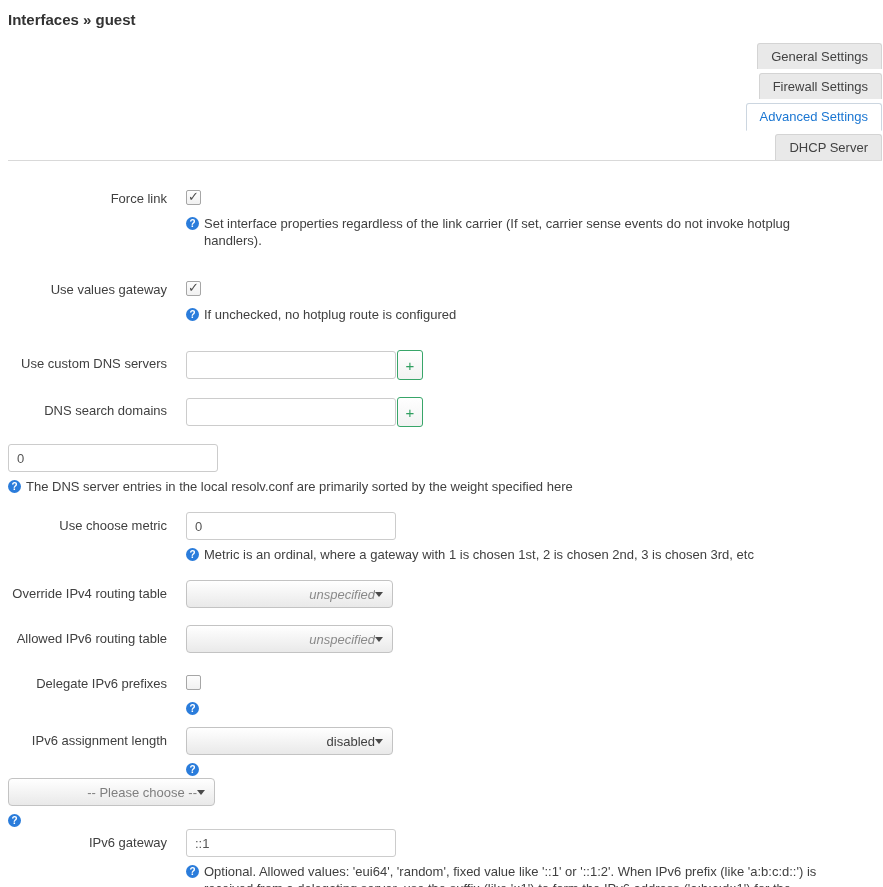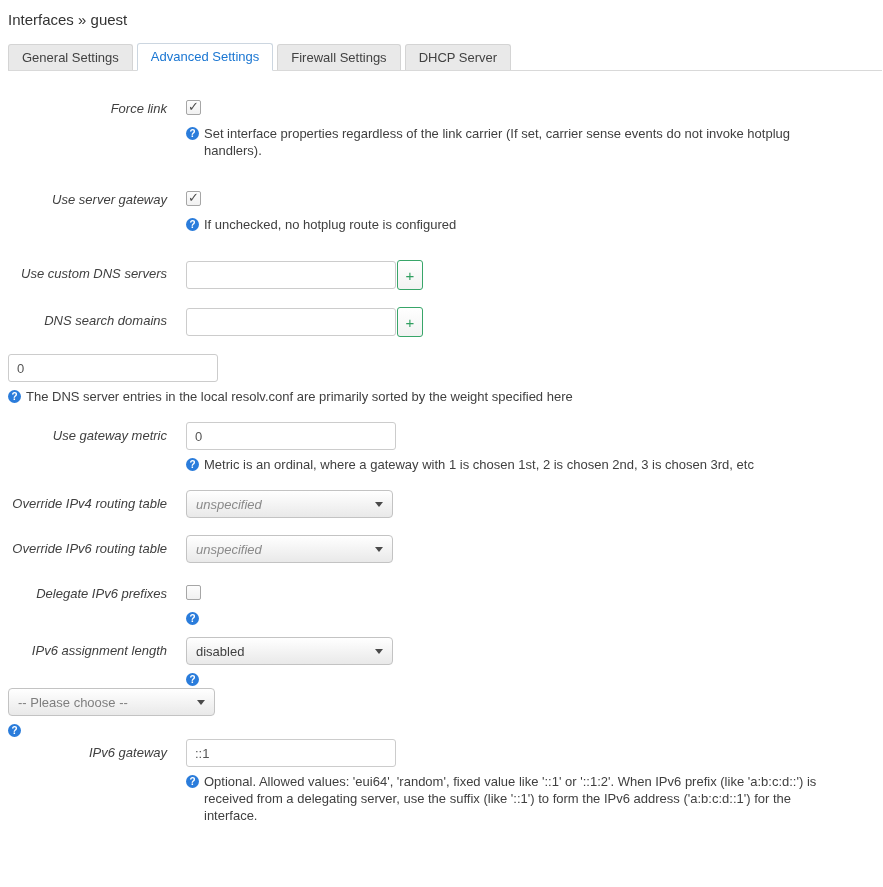--- a/index.html
+++ b/index.html
@@ -10,31 +10,32 @@
     color: #404040;
     -webkit-font-smoothing: antialiased;
   }
   .page {
     width: 883px;
     min-height: 887px;
     padding: 8px 0 10px 8px;
   }
   .page-title {
     font-size: 15px;
-    font-weight: normal;
+    font-weight: bold;
     color: #333;
     margin: 3px 0 15px 0;
   }
   
   .tabs {
     display: flex;
     gap: 4px;
     border-bottom: 1px solid #d9d9d9;
     align-items: flex-end;
     margin-right: 1px;
+    flex-direction: column;
   }
   .tab {
     padding: 5px 13px 5px;
     background: #e9e9e9;
     border: 1px solid #d4d4d4;
     border-bottom: none;
     border-radius: 3px 3px 0 0;
     color: #424242;
     cursor: pointer;
     white-space: nowrap;
@@ -52,21 +53,20 @@
   .cbi-value { display: flex; margin-bottom: 17px; }
   .cbi-value.checkbox-row { margin-bottom: 27px; }
   .cbi-label {
     flex: none;
     width: 178px;
     padding-right: 19px;
     padding-top: 6px;
     text-align: right;
     color: #404040;
     line-height: 15px;
-    font-style: italic;
   }
   .cbi-field { flex: 1 1 auto; min-width: 0; padding-right: 8px; }
   .control-line { display: flex; align-items: center; }
   .text-input {
     width: 210px;
     height: 28px;
     border: 1px solid #ccc;
     border-radius: 3px;
     padding: 0 8px;
     font-family: "Liberation Sans", sans-serif;
@@ -92,20 +92,21 @@
   .select {
     width: 207px;
     height: 28px;
     border: 1px solid #c3c3c3;
     border-radius: 4px;
     background: linear-gradient(#ffffff, #e9e9e9);
     display: flex;
     align-items: center;
     padding: 0 9px;
     cursor: pointer;
+    text-align: right;
   }
   .select-text { flex: 1 1 auto; color: #404040; overflow: hidden; white-space: nowrap; }
   .select-text.italic { font-style: italic; color: #8a8a8a; }
   .select-text.muted { color: #7f7f7f; }
   .caret {
     flex: none;
     width: 0; height: 0;
     border-left: 4px solid transparent;
     border-right: 4px solid transparent;
     border-top: 5px solid #4a4a4a;
@@ -148,38 +149,38 @@
     line-height: 13px;
   }
 </style>
 </head>
 <body>
 
 <div class="page">
   <h1 class="page-title">Interfaces » guest</h1>
   <div class="tabs" id="tabs">
       <div class="tab">General Settings</div>
+      <div class="tab">Firewall Settings</div>
       <div class="tab active">Advanced Settings</div>
-      <div class="tab">Firewall Settings</div>
       <div class="tab">DHCP Server</div>
     </div>
   <div class="form" id="form-rows">
       <div class="cbi-value checkbox-row">
         <div class="cbi-label">Force link</div>
         <div class="cbi-field">
           <div class="control-line">
             <span class="checkbox">
               <span class="checkmark">✓</span>
             </span>
           </div>
           <div class="cbi-help"><span class="help-icon">?</span><span>Set interface properties regardless of the link carrier (If set, carrier sense events do not invoke hotplug handlers).</span></div>
         </div>
       </div>
       <div class="cbi-value checkbox-row">
-        <div class="cbi-label">Use server gateway</div>
+        <div class="cbi-label">Use values gateway</div>
         <div class="cbi-field">
           <div class="control-line">
             <span class="checkbox">
               <span class="checkmark">✓</span>
             </span>
           </div>
           <div class="cbi-help"><span class="help-icon">?</span><span>If unchecked, no hotplug route is configured</span></div>
         </div>
       </div>
       <div class="cbi-value">
@@ -202,41 +203,41 @@
       </div>
       <div class="cbi-value">
         <div class="cbi-field">
           <div class="control-line">
             <input type="text" class="text-input" value="0" style="">
           </div>
           <div class="cbi-help"><span class="help-icon">?</span><span>The DNS server entries in the local resolv.conf are primarily sorted by the weight specified here</span></div>
         </div>
       </div>
       <div class="cbi-value">
-        <div class="cbi-label">Use gateway metric</div>
+        <div class="cbi-label">Use choose metric</div>
         <div class="cbi-field">
           <div class="control-line">
             <input type="text" class="text-input" value="0" style="">
           </div>
           <div class="cbi-help"><span class="help-icon">?</span><span>Metric is an ordinal, where a gateway with 1 is chosen 1st, 2 is chosen 2nd, 3 is chosen 3rd, etc</span></div>
         </div>
       </div>
       <div class="cbi-value">
         <div class="cbi-label">Override IPv4 routing table</div>
         <div class="cbi-field">
           <div class="control-line">
             <div class="select">
               <span class="select-text italic">unspecified</span>
               <span class="caret"></span>
             </div>
           </div>
         </div>
       </div>
       <div class="cbi-value">
-        <div class="cbi-label">Override IPv6 routing table</div>
+        <div class="cbi-label">Allowed IPv6 routing table</div>
         <div class="cbi-field">
           <div class="control-line">
             <div class="select">
               <span class="select-text italic">unspecified</span>
               <span class="caret"></span>
             </div>
           </div>
         </div>
       </div>
       <div class="cbi-value checkbox-row">

